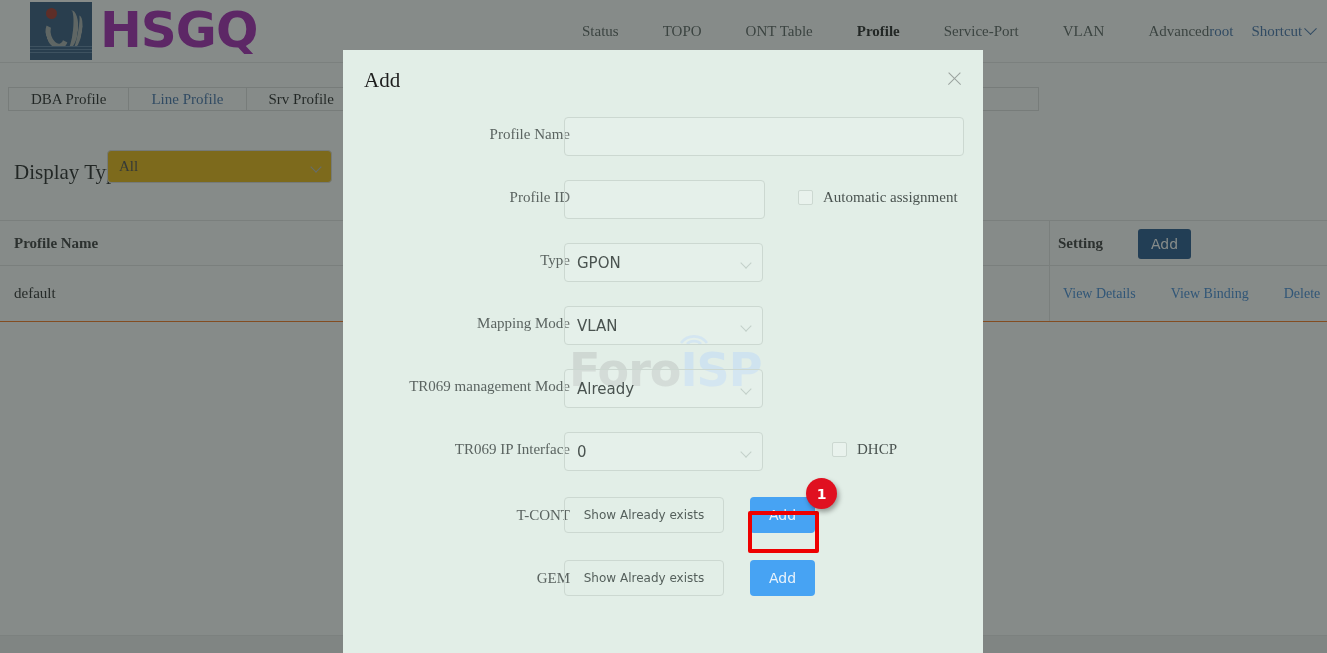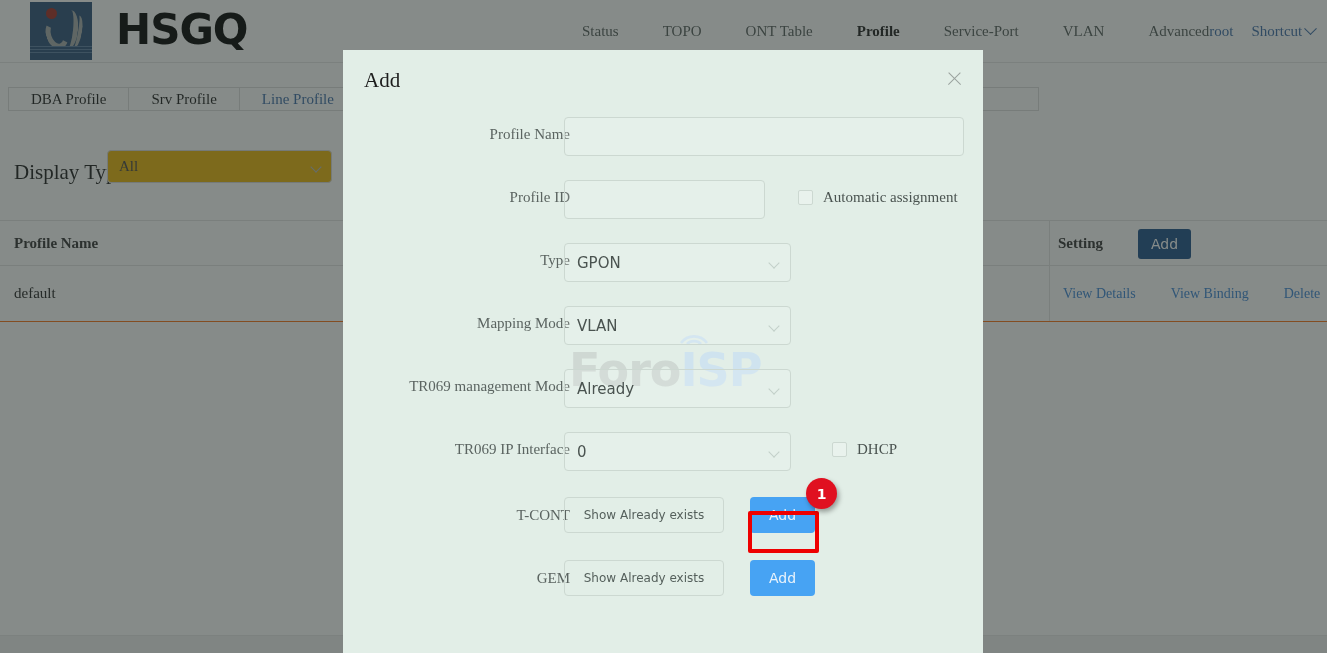--- a/index.html
+++ b/index.html
@@ -53,24 +53,23 @@
   .logo-mark .dot {
     position: absolute; left: 16px; top: 6px;
     width: 11px; height: 11px; border-radius: 50%; background: #a42c22;
   }
   .logo-mark .stripes {
     position: absolute; left: 0; bottom: 0; width: 100%; height: 9px;
     background: repeating-linear-gradient(to bottom, #5b7ea3 0 1px, #2c5079 1px 3px);
   }
   .logo-text {
     font-family: "DejaVu Sans", sans-serif;
-    font-weight: bold; font-size: 42px; color: #000000;
+    font-weight: bold; font-size: 50px; color: #a21caf;
     letter-spacing: -1px; line-height: 1;
     padding-bottom: 2px;
-    margin-left: 16px;
   }
 
   .nav {
     position: absolute; left: 560px; top: 0; height: 63px;
     display: flex; align-items: center; gap: 0; text-align: right;
   }
   .nav-item {
     font-size: 15px; color: #555d5b; padding: 0 22px;
     cursor: pointer; white-space: nowrap;
   }
@@ -206,21 +205,21 @@
   .finput {
     position: absolute; left: 221px; top: 7px;
     height: 39px; border: 1px solid #ccd8d1; border-radius: 4px;
     background: rgba(255,255,255,0.12);
     display: flex; align-items: center; padding: 0 12px;
     font-size: 15px; color: #4a5350;
     font-family: "DejaVu Sans", sans-serif;
   }
   .w-wide { width: 400px; }
   .w-mid  { width: 201px; }
-  .w-sel  { width: 227px; cursor: pointer; }
+  .w-sel  { width: 199px; cursor: pointer; }
   .f-arrow {
     position: absolute; right: 12px; top: 15px;
     width: 8px; height: 8px;
     border-right: 1.7px solid #c3d0c9; border-bottom: 1.7px solid #c3d0c9;
     transform: rotate(45deg);
   }
 
   .chk-wrap {
     position: absolute; display: flex; align-items: center; gap: 10px;
     cursor: pointer;
@@ -298,22 +297,22 @@
         <span class="nav-link">
           <span>Shortcut</span>
           <span class="chev"></span>
         </span>
       </div>
     </div>
 
     <div class="tabbar">
       <div class="tabs">
         <div class="tab">DBA Profile</div>
+        <div class="tab active">Line Profile</div>
         <div class="tab">Srv Profile</div>
-        <div class="tab active">Line Profile</div>
         <div class="tab">&nbsp;&nbsp;&nbsp;&nbsp;&nbsp;&nbsp;&nbsp;&nbsp;&nbsp;&nbsp;&nbsp;&nbsp;&nbsp;&nbsp;&nbsp;&nbsp;&nbsp;&nbsp;&nbsp;&nbsp;&nbsp;&nbsp;&nbsp;&nbsp;&nbsp;&nbsp;&nbsp;&nbsp;&nbsp;&nbsp;&nbsp;&nbsp;&nbsp;&nbsp;&nbsp;&nbsp;&nbsp;&nbsp;&nbsp;&nbsp;&nbsp;&nbsp;&nbsp;&nbsp;&nbsp;&nbsp;&nbsp;&nbsp;&nbsp;&nbsp;&nbsp;&nbsp;&nbsp;&nbsp;&nbsp;&nbsp;&nbsp;&nbsp;&nbsp;&nbsp;&nbsp;&nbsp;&nbsp;&nbsp;&nbsp;&nbsp;&nbsp;&nbsp;&nbsp;&nbsp;&nbsp;&nbsp;&nbsp;&nbsp;&nbsp;&nbsp;&nbsp;&nbsp;&nbsp;&nbsp;&nbsp;&nbsp;&nbsp;&nbsp;&nbsp;&nbsp;&nbsp;&nbsp;&nbsp;&nbsp;&nbsp;&nbsp;&nbsp;&nbsp;&nbsp;&nbsp;&nbsp;&nbsp;&nbsp;&nbsp;&nbsp;&nbsp;&nbsp;&nbsp;&nbsp;&nbsp;&nbsp;&nbsp;&nbsp;&nbsp;&nbsp;&nbsp;&nbsp;&nbsp;&nbsp;&nbsp;&nbsp;&nbsp;&nbsp;&nbsp;&nbsp;&nbsp;&nbsp;&nbsp;&nbsp;&nbsp;&nbsp;&nbsp;&nbsp;&nbsp;&nbsp;&nbsp;&nbsp;&nbsp;&nbsp;&nbsp;&nbsp;&nbsp;&nbsp;&nbsp;&nbsp;&nbsp;&nbsp;&nbsp;&nbsp;&nbsp;&nbsp;&nbsp;&nbsp;&nbsp;&nbsp;&nbsp;&nbsp;&nbsp;&nbsp;&nbsp;&nbsp;&nbsp;&nbsp;&nbsp;&nbsp;&nbsp;&nbsp;&nbsp;&nbsp;&nbsp;&nbsp;&nbsp;&nbsp;&nbsp;</div>
       </div>
     </div>
 
     <div class="filterbar">
       <div class="filter-label">Display Type:</div>
       <div class="filter-select">
         <span>All</span>
         <span class="sel-arrow"></span>
       </div>

